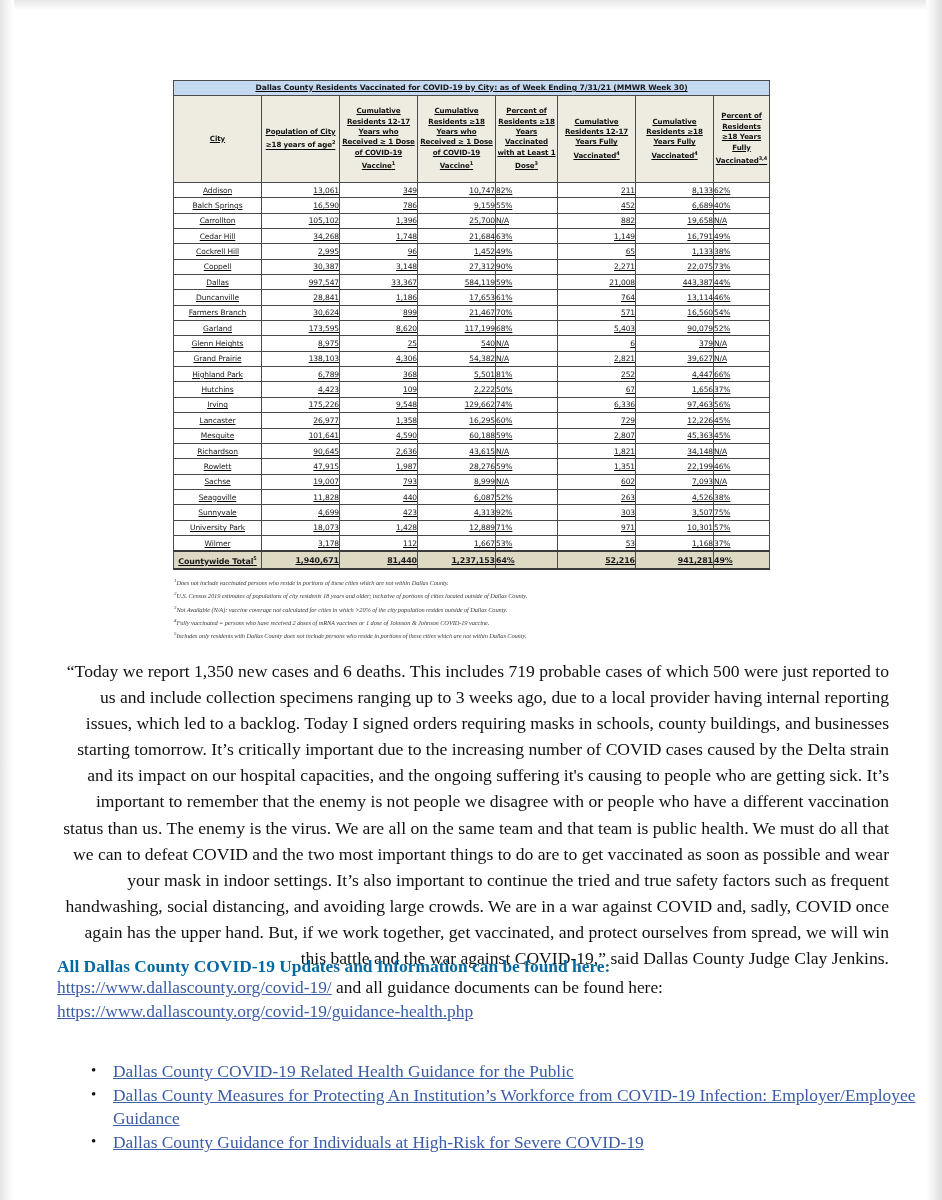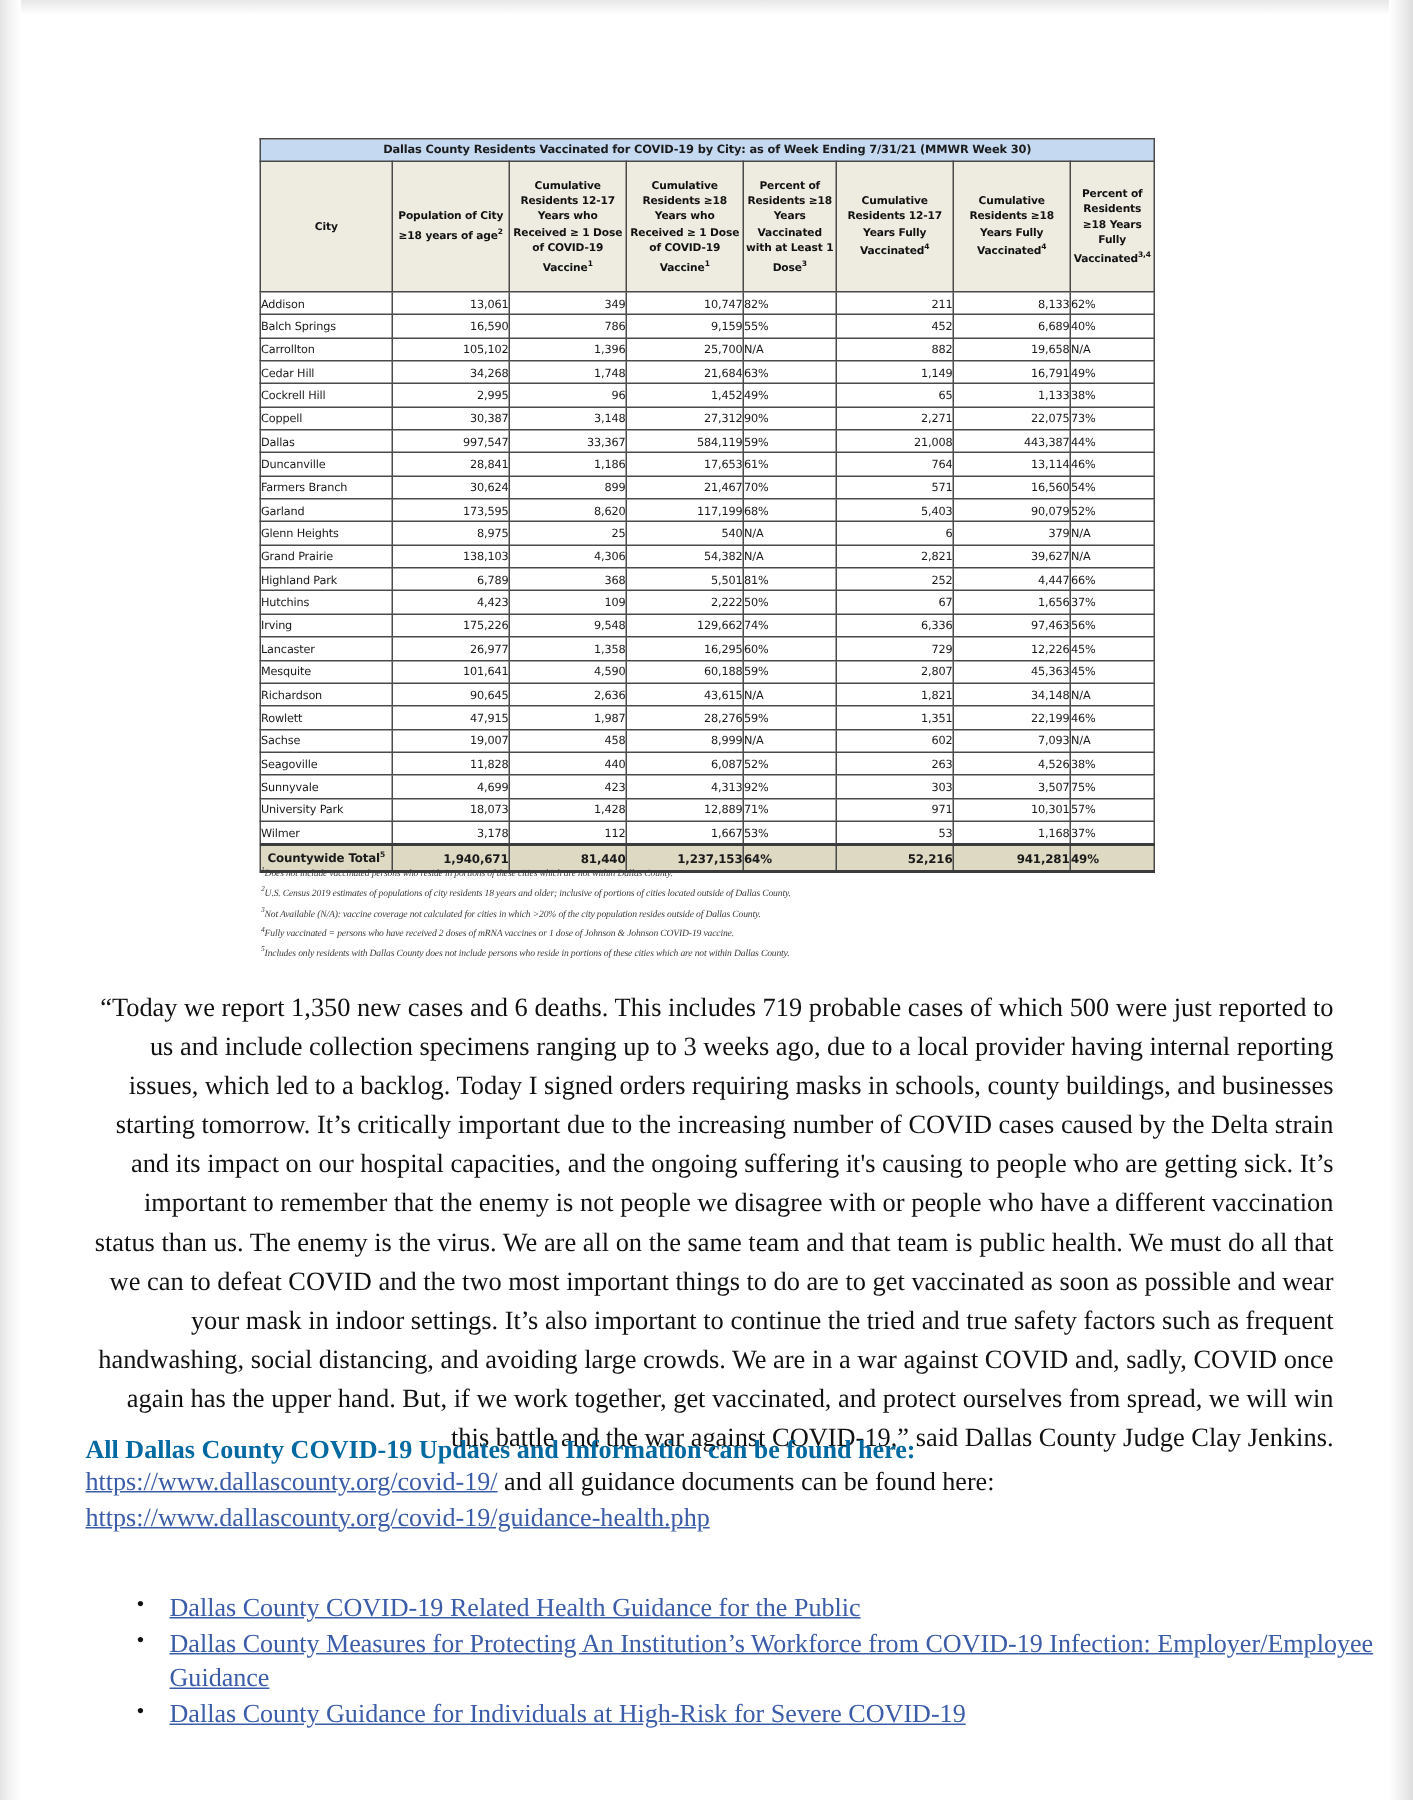--- a/index.html
+++ b/index.html
@@ -54,22 +54,23 @@
     position: absolute;
     left: 0; top: 0;
     width: 942px;
     height: 1200px;
   }
 
   
   .table-wrap {
     position: absolute;
     left: 173px;
-    top: 92px;
+    top: 80px;
     width: 596px;
+    text-decoration: underline;
   }
   table.vax {
     border-collapse: collapse;
     width: 596px;
     table-layout: fixed;
     font-family: "DejaVu Sans", sans-serif;
   }
   table.vax td, table.vax th {
     border: 1px solid #4a4a4a;
     padding: 0;
@@ -100,21 +101,21 @@
   }
   .hdr-row th sup { font-size: 5px; vertical-align: super; }
 
   .vax tbody td {
     height: 14.35px;
     font-size: 7.5px;
     color: #1a1a1a;
     background: #ffffff;
     letter-spacing: -0.1px;
   }
-  td.city  { padding: 0 2px; }
+  td.city  { text-align: center; padding: 0 2px; }
   td.num   { text-align: right;  padding: 0 5px 0 2px; }
   td.pct   { padding: 0 2px; }
 
   tr.total td {
     background: #ddd9c3;
     font-weight: bold;
     font-size: 7.9px;
     height: 16px;
     border-top: 2px solid #3b3b3b;
     border-bottom: 2px solid #3b3b3b;
@@ -435,21 +436,21 @@
             <td class="num">1,987</td>
             <td class="num">28,276</td>
             <td class="pct">59%</td>
             <td class="num">1,351</td>
             <td class="num">22,199</td>
             <td class="pct">46%</td>
           </tr>
           <tr>
             <td class="city">Sachse</td>
             <td class="num">19,007</td>
-            <td class="num">458</td>
+            <td class="num">793</td>
             <td class="num">8,999</td>
             <td class="pct">N/A</td>
             <td class="num">602</td>
             <td class="num">7,093</td>
             <td class="pct">N/A</td>
           </tr>
           <tr>
             <td class="city">Seagoville</td>
             <td class="num">11,828</td>
             <td class="num">440</td>

